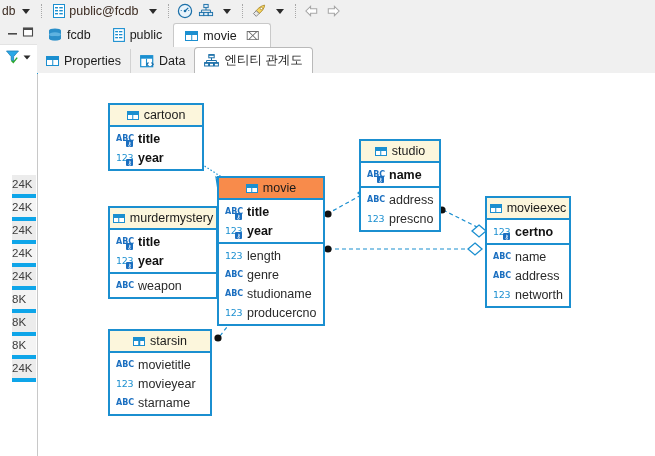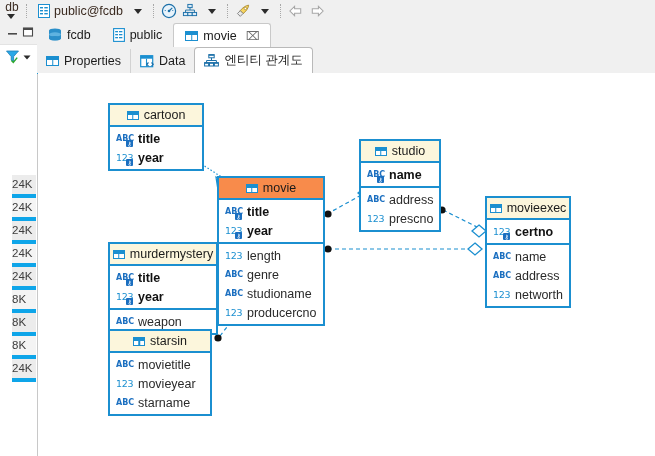--- a/index.html
+++ b/index.html
@@ -10,21 +10,21 @@
     -webkit-font-smoothing:antialiased;
   }
   .app{position:relative;width:655px;height:456px;}
 
   
   .toolbar{
     position:absolute;left:0;top:0;width:655px;height:22px;
     background:#f0f0f0;border-bottom:1px solid #d6d6d6;
     display:flex;align-items:center;
   }
-  .tb-left{display:flex;align-items:center;height:22px;flex-direction:column;}
+  .tb-left{display:flex;align-items:center;height:22px;}
   .tb-crumb{font-size:12px;color:#3a2a20;padding-left:2px;}
   .tb-arrow{
     width:0;height:0;border-left:4px solid transparent;border-right:4px solid transparent;
     border-top:5px solid #2b2b2b;margin:0 7px;
   }
   .tb-sep{width:1px;height:14px;border-left:1px dotted #a8a8a8;margin:0 4px;}
   .tb-ico{width:17px;height:17px;display:flex;align-items:center;justify-content:center;margin:0 2px;}
   .tb-conn{display:flex;align-items:center;gap:4px;margin-left:6px;}
   .tb-conn .lbl{font-size:12.5px;color:#3a2a20;}
 
@@ -345,21 +345,21 @@
             <div class="ent-col pk">
               <span class="ty">ABC<span class="key">⚷</span></span>
               <span>title</span>
             </div>
             <div class="ent-col pk">
               <span class="ty num">123<span class="key">⚷</span></span>
               <span>year</span>
             </div>
           </div>
         </div>
-        <div class="entity" style="left: 70px; top: 133px; width: 110px; margin-top: 36px;">
+        <div class="entity" style="left: 70px; top: 133px; width: 110px;">
           <div class="ent-head">
             <span class="tico sm"></span>
             <span>murdermystery</span>
           </div>
           <div class="ent-sec">
             <div class="ent-col pk">
               <span class="ty">ABC<span class="key">⚷</span></span>
               <span>title</span>
             </div>
             <div class="ent-col pk">

